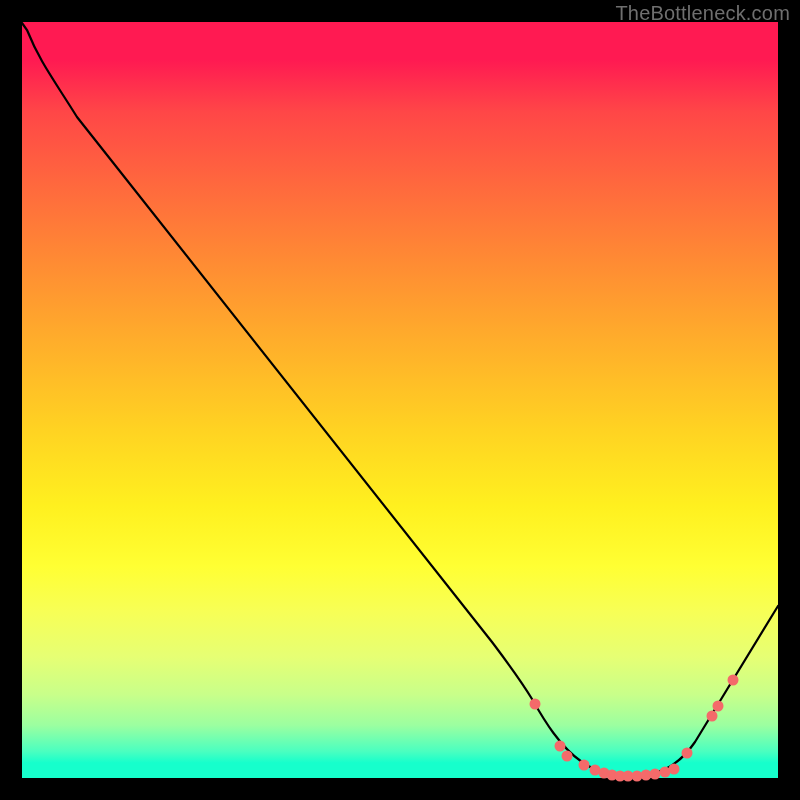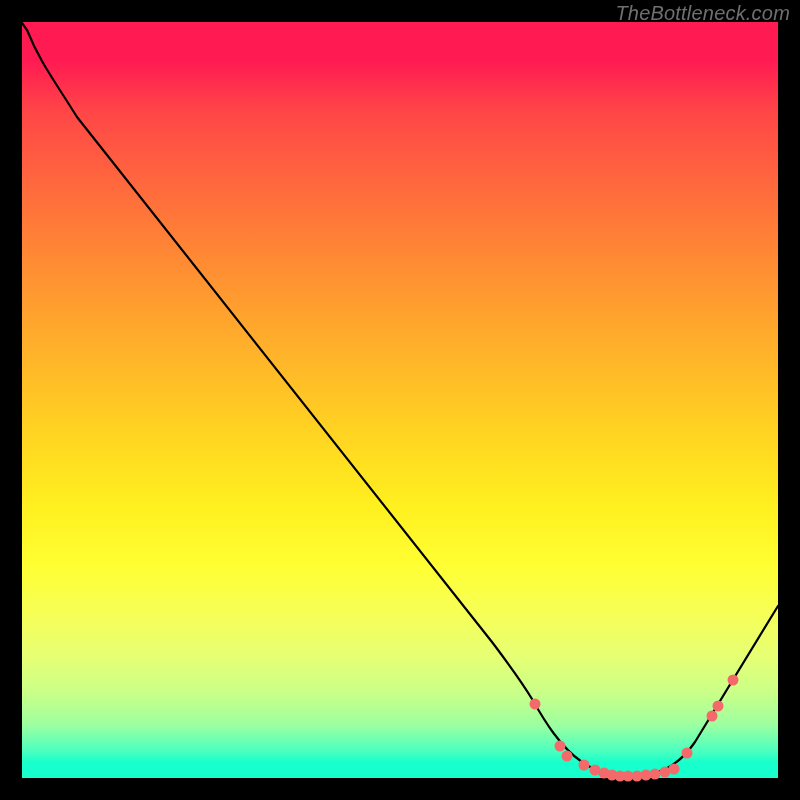--- a/index.html
+++ b/index.html
@@ -40,21 +40,20 @@
     width: 756px; height: 756px;
     overflow: visible;
   }
   .watermark {
     position: absolute;
     top: 2px; right: 10px;
     font-family: Arial, Helvetica, sans-serif;
     font-size: 20px;
     color: #6f6f6f;
     letter-spacing: 0.2px;
-    font-style: italic;
   }
 </style>
 </head>
 <body>
 
 <div class="canvas">
   <div class="plot"></div>
 
   <svg class="curve" viewBox="0 0 756 756">
     <path fill="none" stroke="#000" stroke-width="2.2" stroke-linecap="round" d="M0,1 L5,8 C18,40 30,55 55,95 L470,620 C485,640 498,657 510,677 C522,698 538,725 560,740 C575,750 588,754 608,754 C635,754 655,746 673,720 L756,584"></path>

